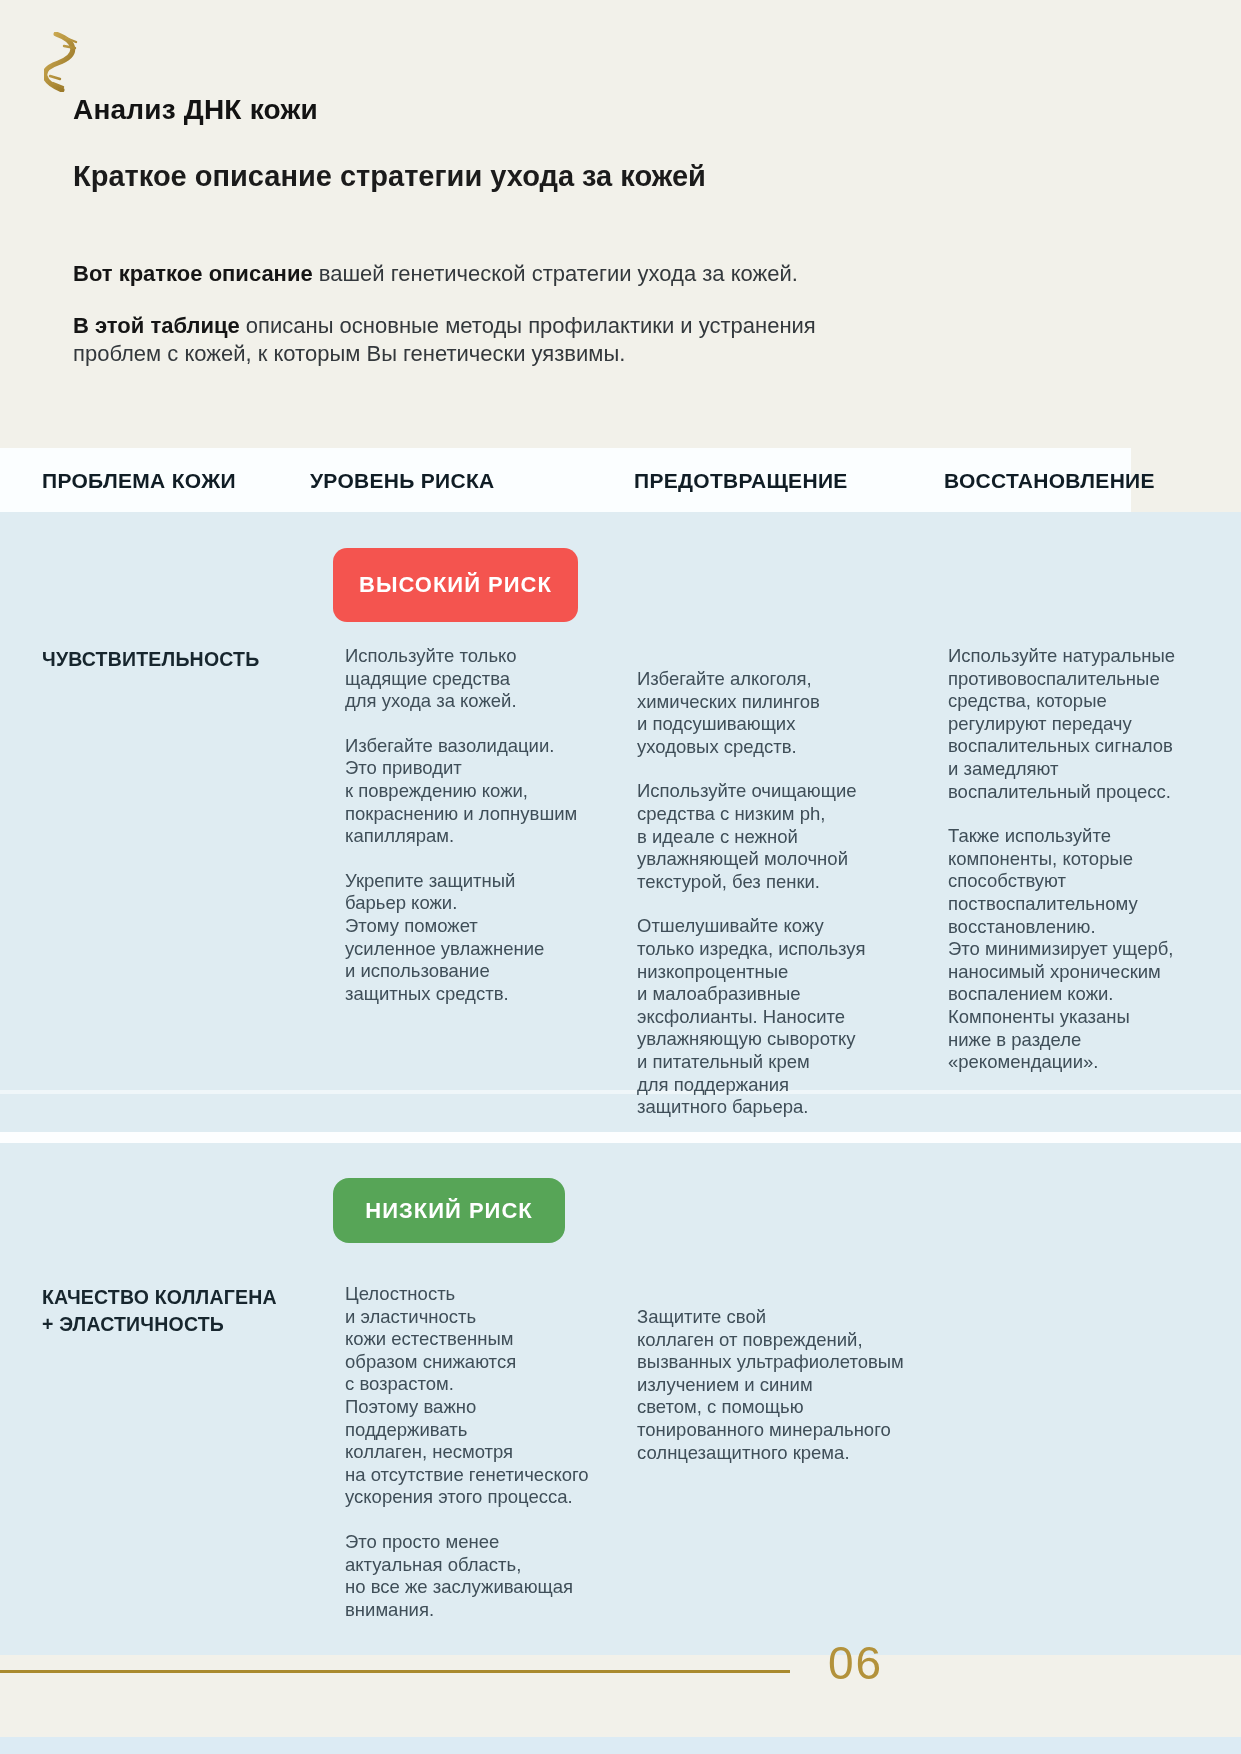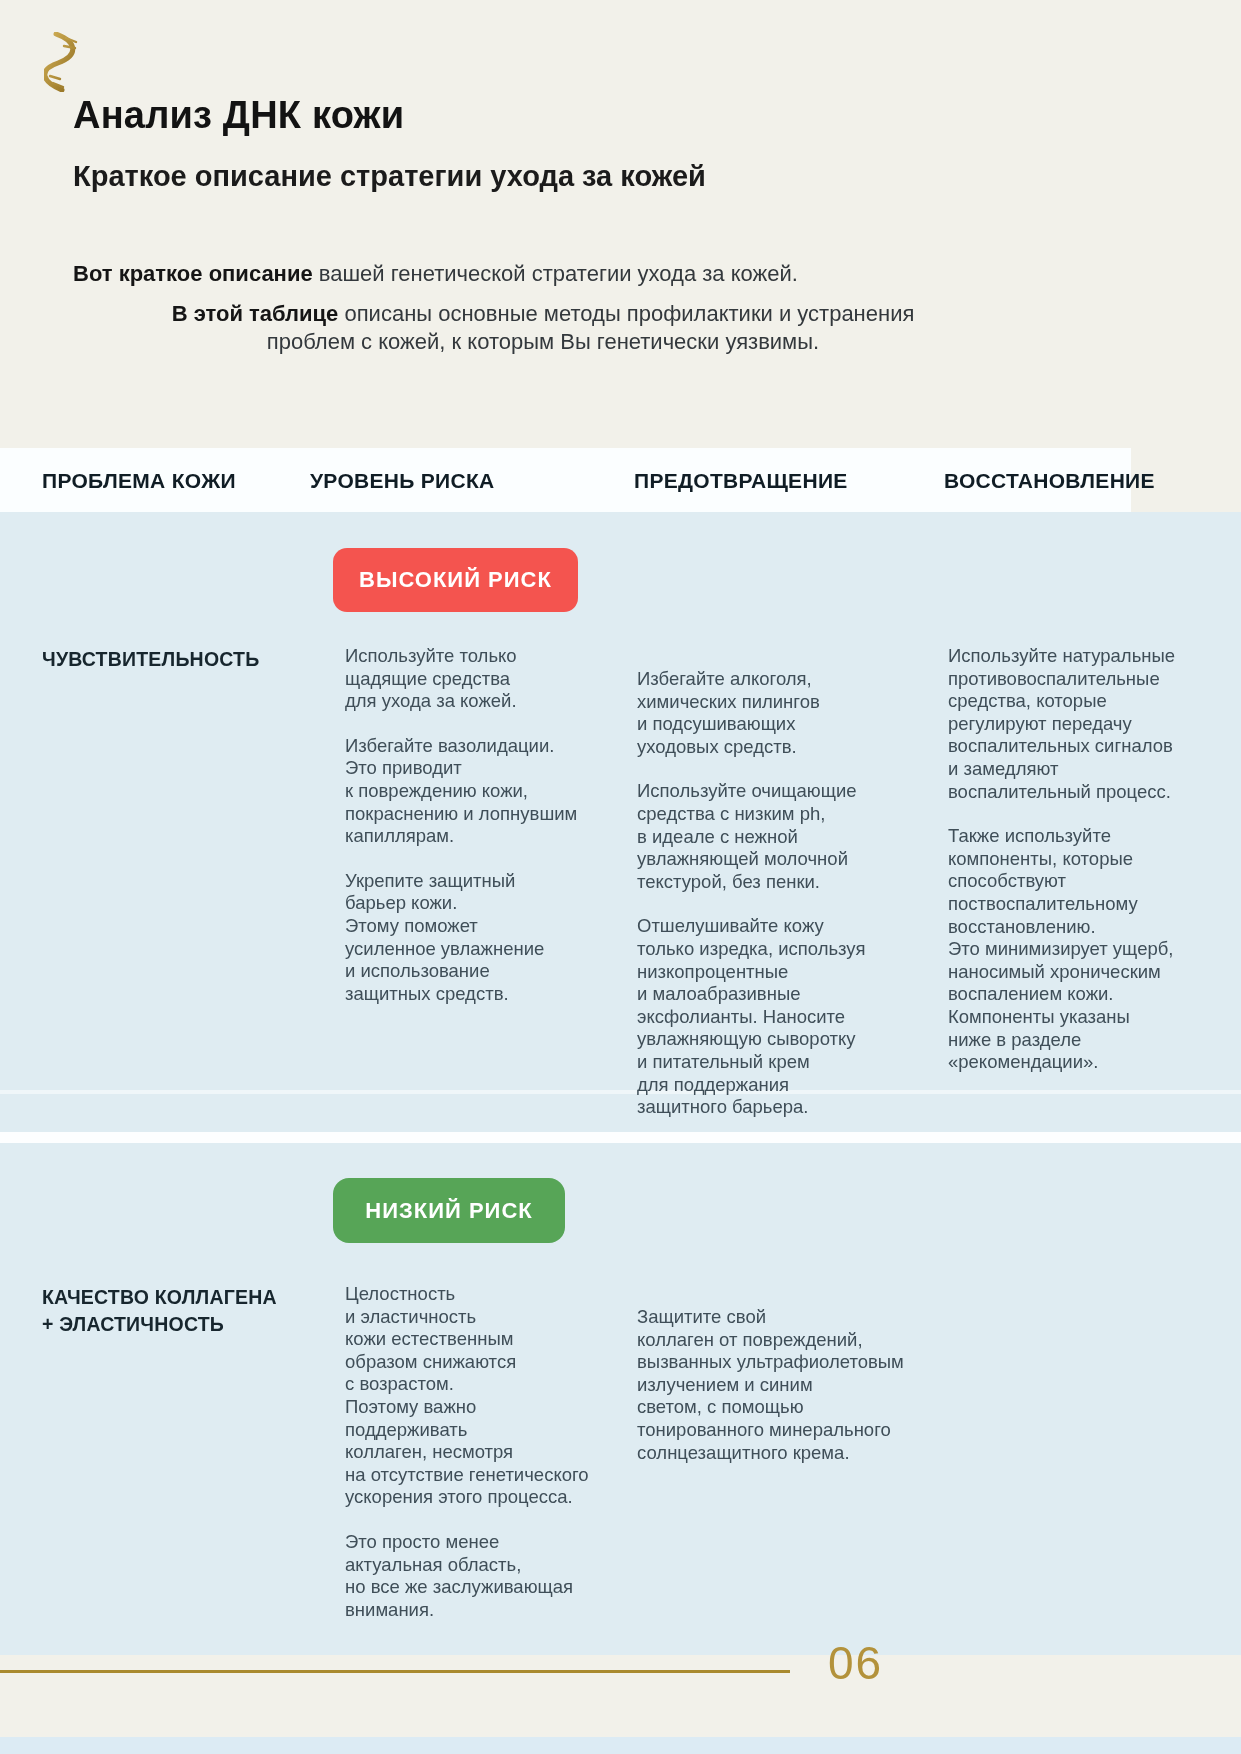--- a/index.html
+++ b/index.html
@@ -1,41 +1,41 @@
 <!DOCTYPE html>
 <html lang="ru"><head>
 <meta charset="utf-8">
 <style>
   html,body{margin:0;padding:0;}
   body{font-family:"Liberation Sans","DejaVu Sans",sans-serif;}
   .page{position:relative;width:1241px;height:1754px;background:#f2f1ea;overflow:hidden;}
 
   
   .logo{position:absolute;left:44px;top:32px;width:40px;height:60px;}
-  .title{position:absolute;left:73px;top:94px;font-size:38px;font-weight:bold;color:#131313;letter-spacing:.2px;}
+  .title{position:absolute;left:73px;top:94px;font-size:28px;font-weight:bold;color:#131313;letter-spacing:.2px;}
   .subtitle{position:absolute;left:73px;top:160px;font-size:29px;font-weight:bold;color:#1b1b1b;}
   .intro{position:absolute;left:73px;width:940px;font-size:22px;color:#33383c;line-height:28px;white-space:pre-line;}
   .intro b{color:#151515;}
   .intro.p1{top:238px;}
-  .intro.p2{top:278px;text-align:center;}
+  .intro.p2{top:290px;}
 
   
   .thead{position:absolute;left:0;top:448px;width:1131px;height:64px;background:#fbfeff;}
   .th{position:absolute;top:21px;font-size:21px;font-weight:bold;color:#101d25;letter-spacing:.3px;}
   .th.c1{left:42px;} .th.c2{left:310px;} .th.c3{left:634px;} .th.c4{left:944px;}
 
   .section{position:absolute;left:0;width:1241px;background:#dfecf2;}
   .section.s1{top:512px;height:620px;}
   .section.s2{top:1143px;height:512px;}
   .soft-divider{position:absolute;left:0;top:1090px;width:1241px;height:4px;background:rgba(255,255,255,.5);}
   .gap{position:absolute;left:0;top:1132px;width:1241px;height:11px;background:#fdfeff;}
 
   .badge{position:absolute;border-radius:14px;display:flex;align-items:center;justify-content:center;
          color:#ffffff;font-weight:bold;font-size:22px;letter-spacing:1px;}
-  .badge.high{left:333px;top:548px;width:245px;height:64px;}
+  .badge.high{left:333px;top:548px;width:245px;height:74px;}
   .badge.low{left:333px;top:1178px;width:232px;height:65px;}
 
   .problem{position:absolute;left:42px;width:280px;font-size:19.5px;font-weight:bold;color:#17262e;
            letter-spacing:.2px;line-height:27px;white-space:pre-line;}
   .problem.r1{top:646px;}
   .problem.r2{top:1284px;}
 
   .cell{position:absolute;font-size:18.5px;line-height:22.6px;color:#3f4e58;}
   .cell p{margin:0 0 22px 0;white-space:pre-line;}
   .cell.r1{top:645px;}

